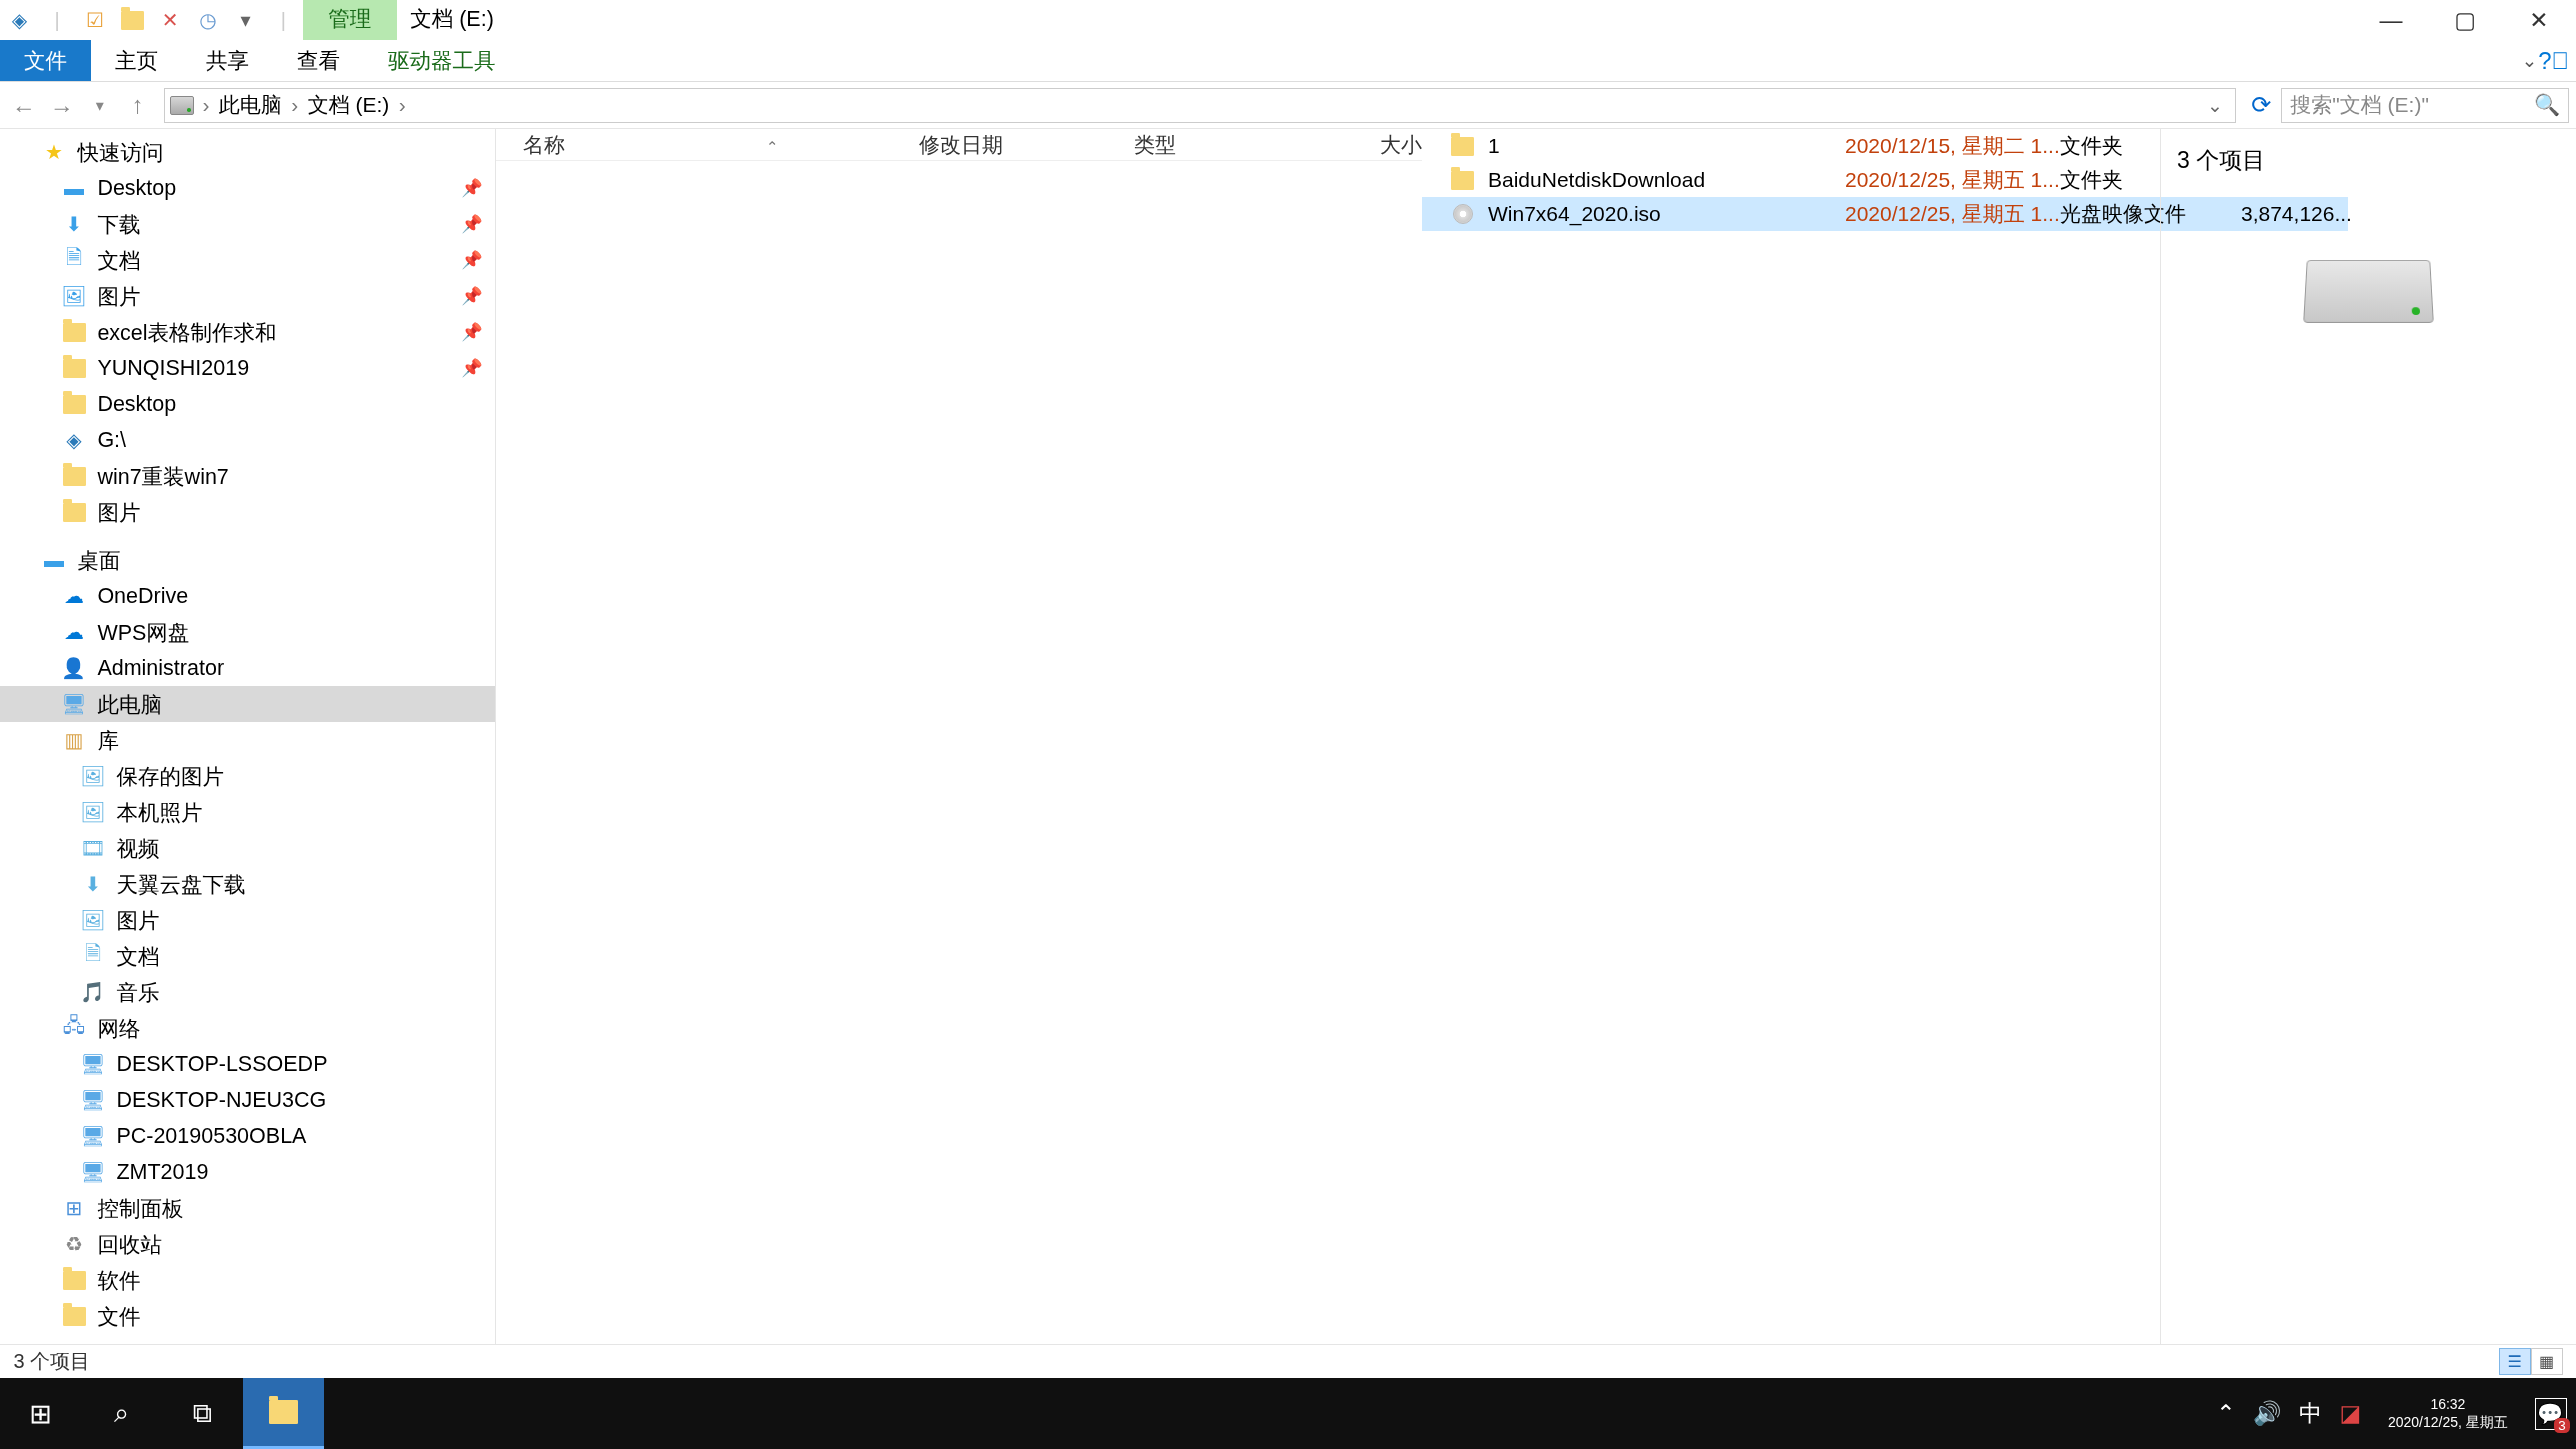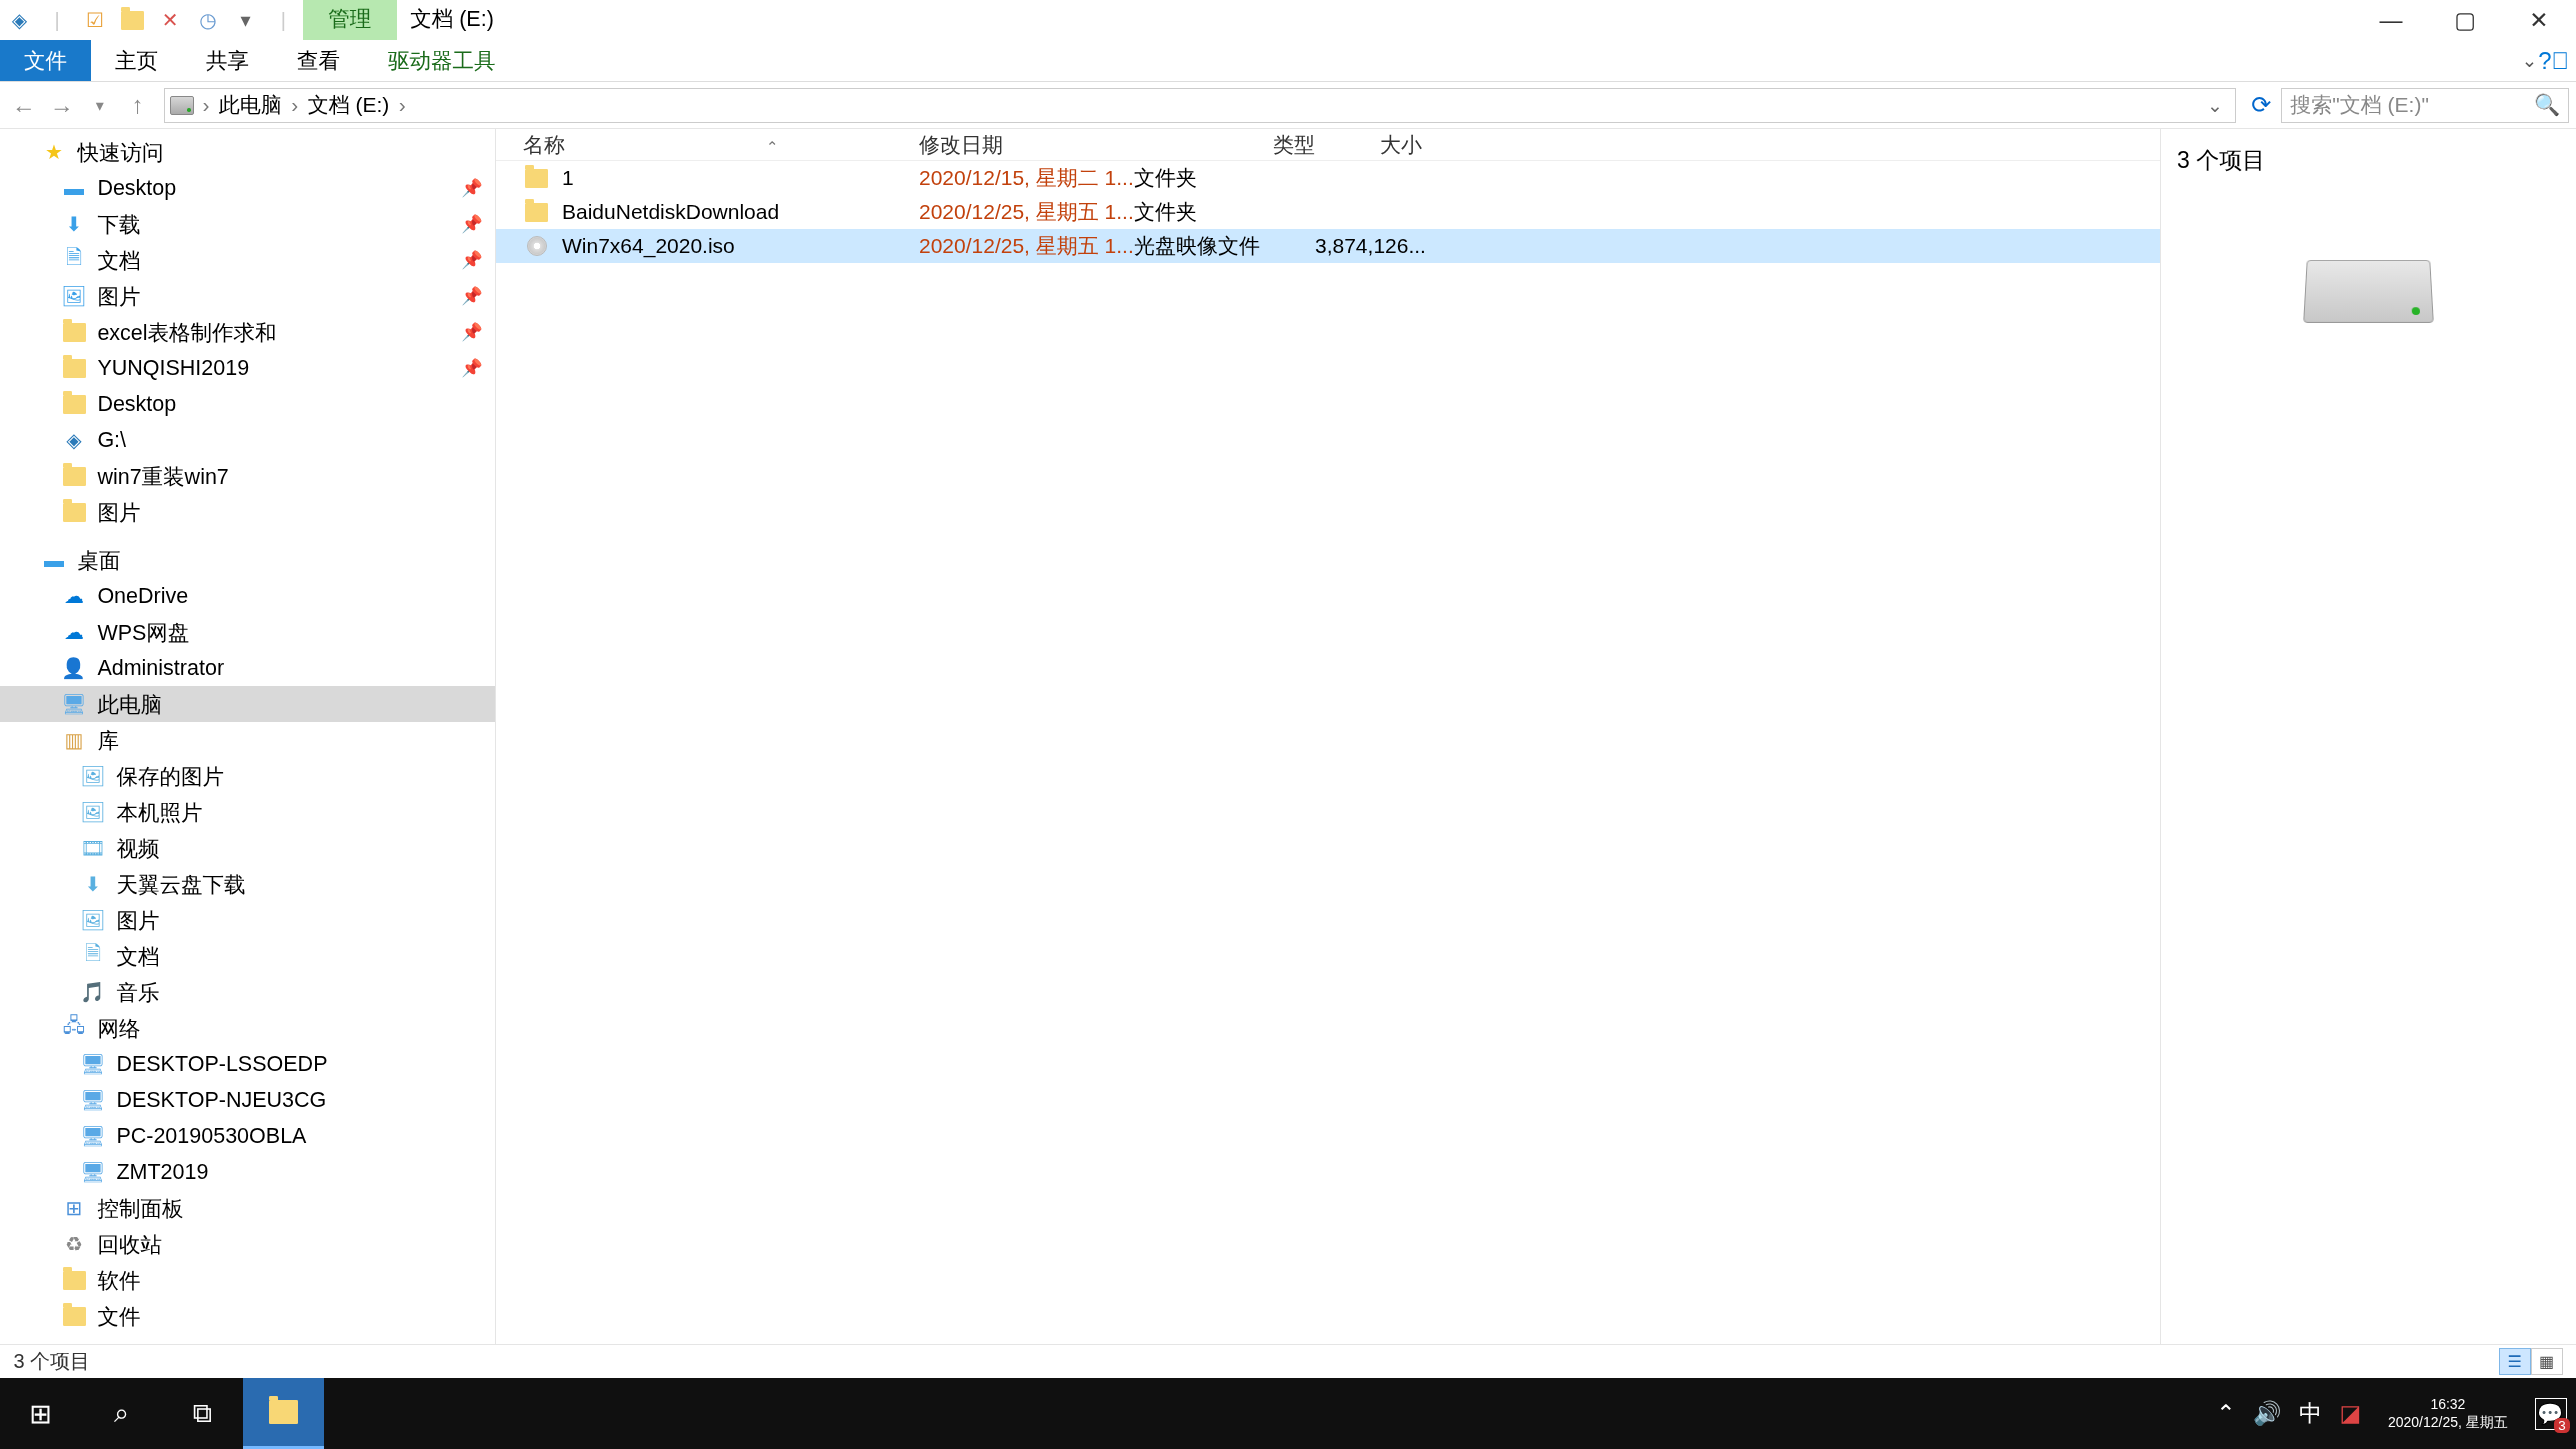--- a/index.html
+++ b/index.html
@@ -48,25 +48,25 @@
 .side-item { display:flex; align-items:center; height:36px; font-size:21.5px; color:#000; padding-right:8px; position:relative;}
 .side-item.selected { background:#d9d9d9; }
 .side-icon { width:28px; height:24px; display:flex; align-items:center; justify-content:center; font-size:20px; margin-right:9.4px; }
 .pin { position:absolute; right:12px; color:#888; font-size:17.4px; }
 .indent0 { padding-left: 40px; }
 .indent1 { padding-left: 60px; }
 .indent2 { padding-left: 79px; }
 .side-spacer { height:12px; }
 
 
-.filepane { flex:1; display:flex; flex-direction:column; min-width:0; }
+.filepane { flex:1; display:flex; flex-direction:row; min-width:0; }
 .columns { height:32px; display:flex; align-items:center; font-size:21px; color:#333; border-bottom:0.7px solid #eee; padding-left:27px;}
 .col-name { width:396px; }
 .col-date { width:215px; }
-.col-type { width:181px;text-align:right; }
+.col-type { width:181px; }
 .col-size { width:107px; text-align:right; }
 .sort-ind { font-size:14.8px; color:#777; margin-left:201px; }
 
 .filelist { flex:1; }
 .row { display:flex; align-items:center; height:34px; padding-left:27px; font-size:21px; }
 .row.selected { background:#cce8ff; }
 .row .ficon { width:27px; height:27px; display:flex; align-items:center; justify-content:center; margin-right:12px; }
 .row .rname { width:357px; overflow:hidden; text-overflow:ellipsis; white-space:nowrap; }
 .row .rdate { width:215px; color:#c2410c; overflow:hidden; text-overflow:ellipsis; white-space:nowrap;}
 .row .rtype { width:181px; }

